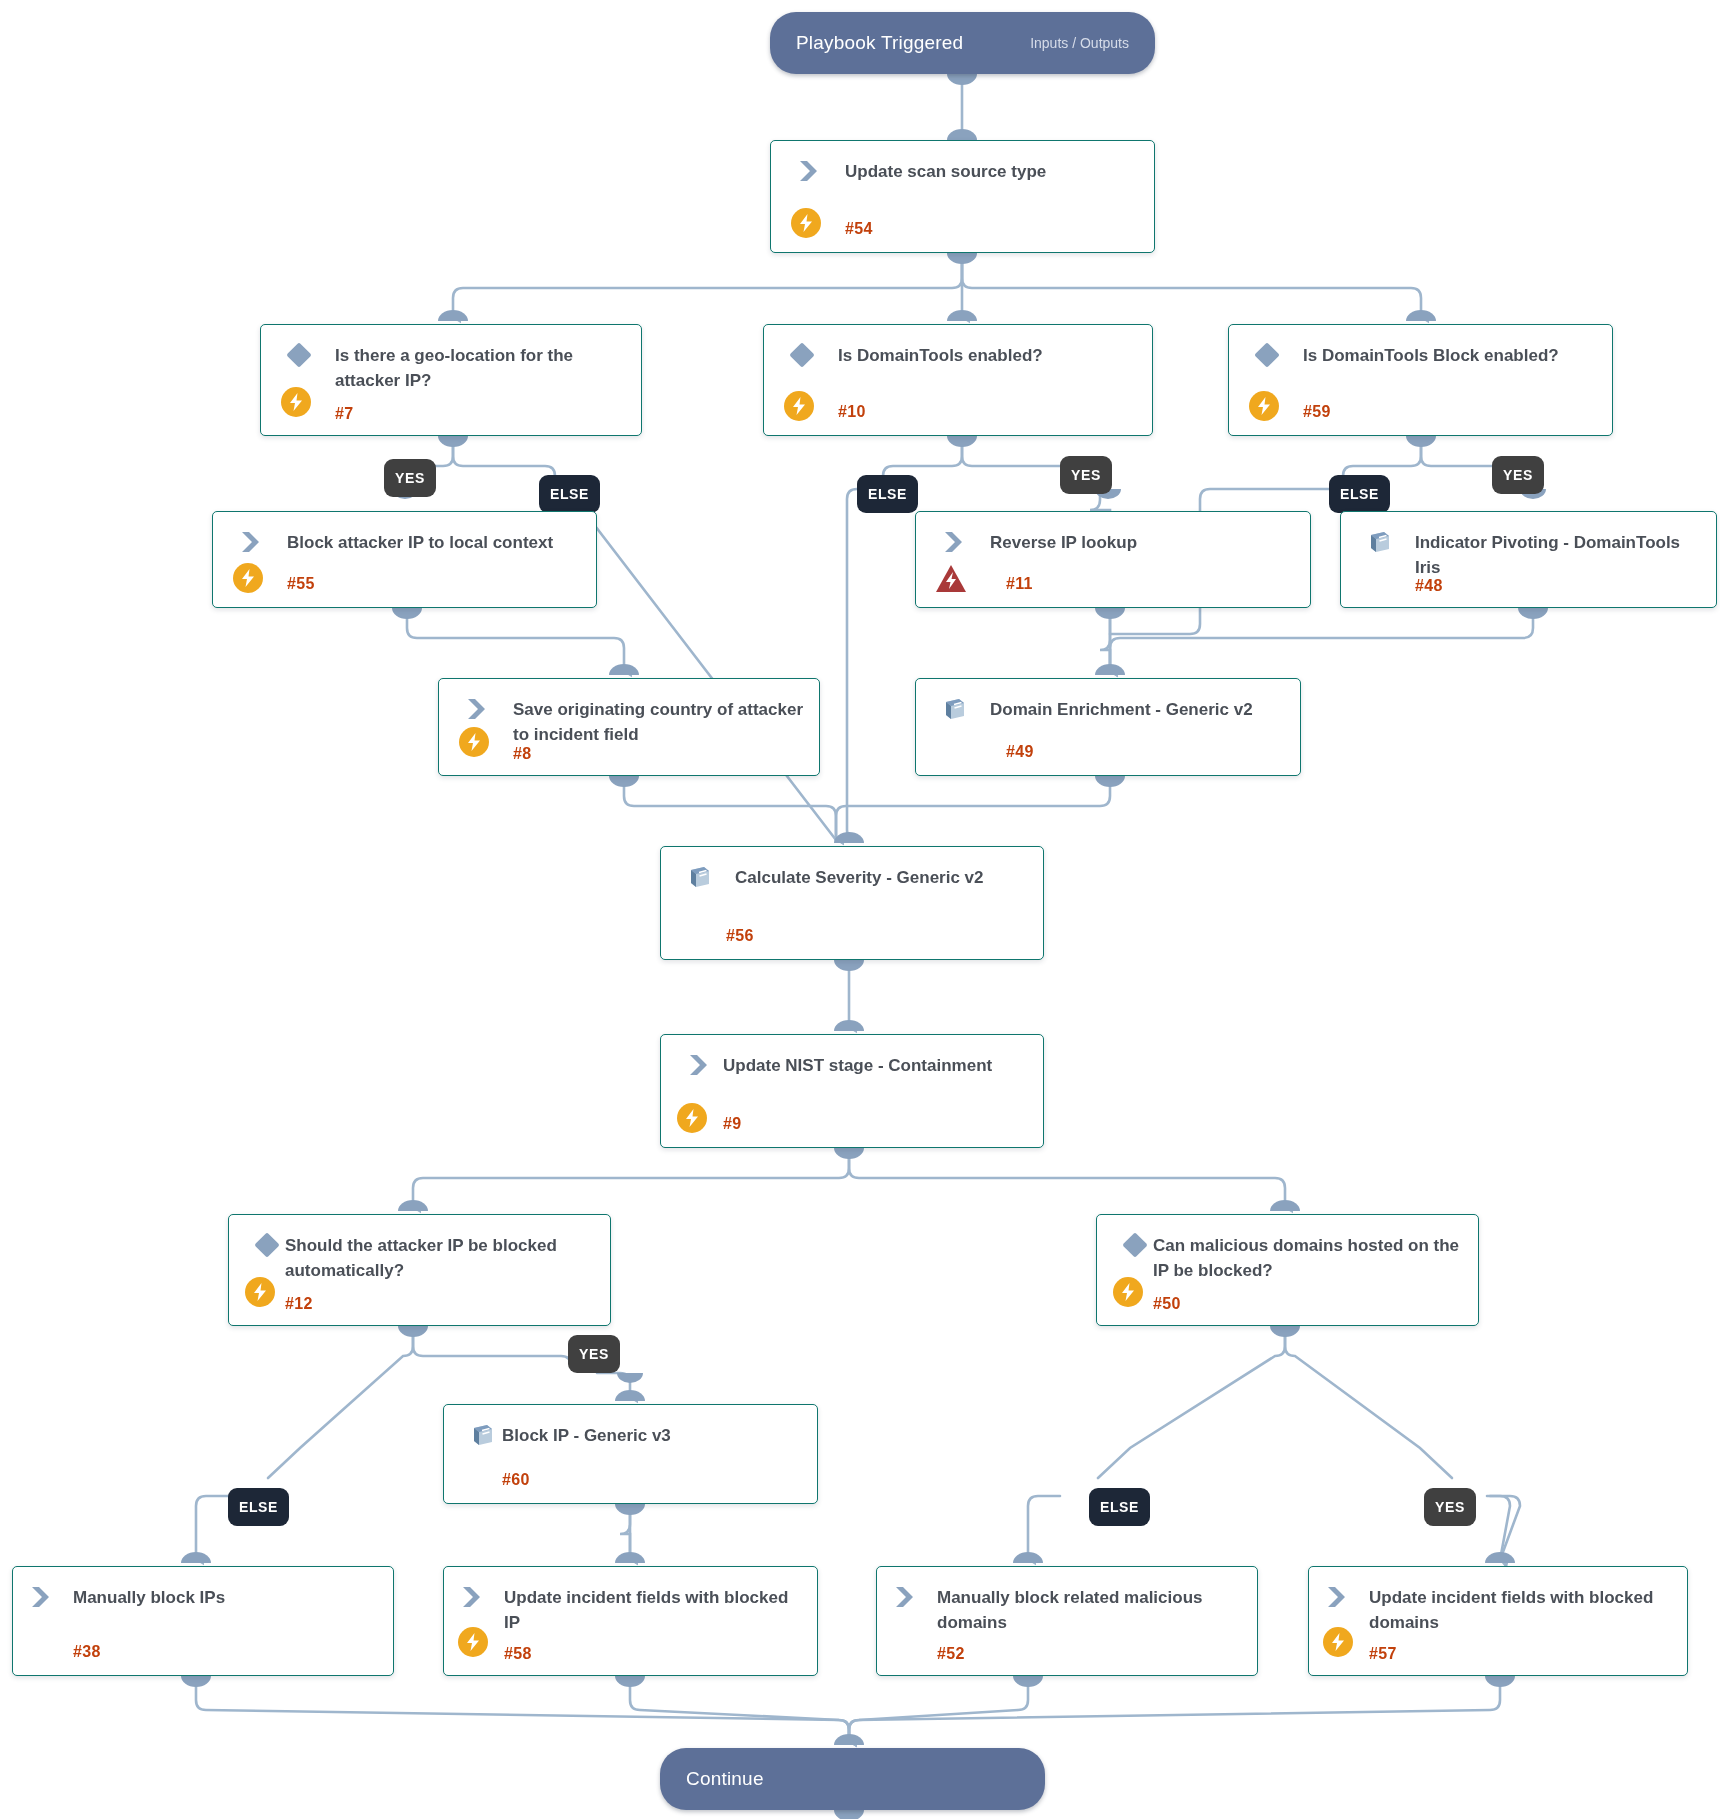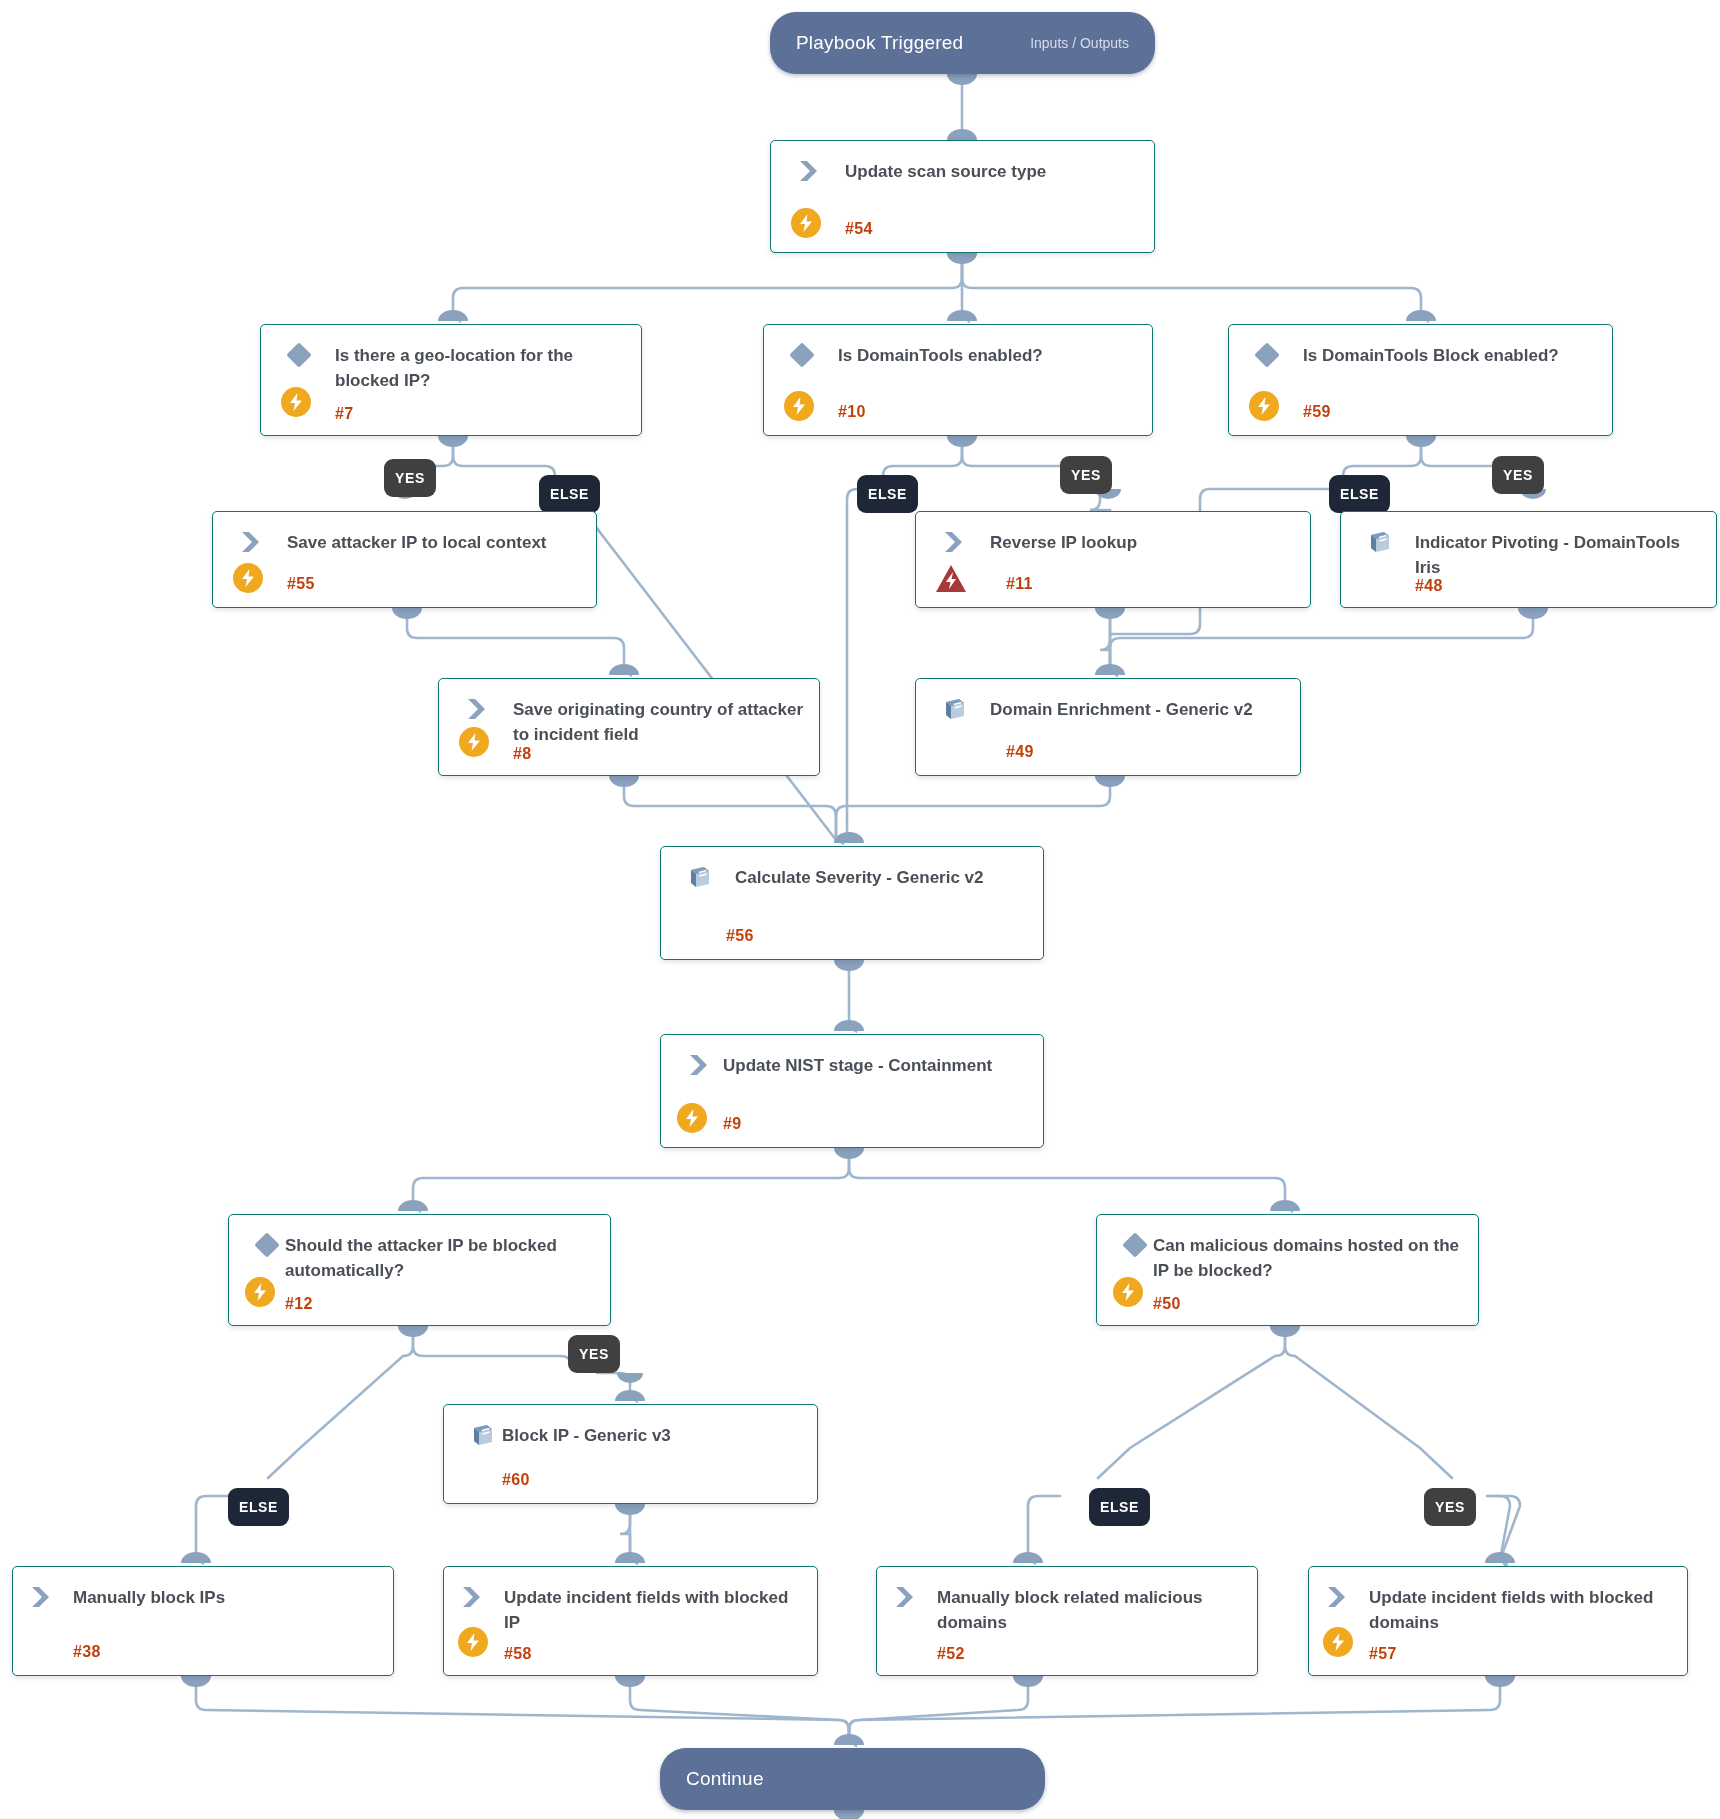--- a/index.html
+++ b/index.html
@@ -227,21 +227,21 @@
           <path d="M9.5,0 L2,10 L7,10 L5.5,18 L14,7.5 L8.5,7.5 Z" fill="#fff"></path>
         </svg>
     </div>
     <div class="idno">#54</div>
   </div>
 
   <div class="card two" style="left:260px;top:324px;width:382px;height:112px;">
     <span class="glyph diamond">
         <i></i>
       </span>
-    <div class="title">Is there a geo-location for the blocked IP?</div>
+    <div class="title">Is there a geo-location for the attacker IP?</div>
     <div class="bolt two">
       <svg width="16" height="18" viewBox="0 0 16 18">
           <path d="M9.5,0 L2,10 L7,10 L5.5,18 L14,7.5 L8.5,7.5 Z" fill="#fff"></path>
         </svg>
     </div>
     <div class="idno">#7</div>
   </div>
 
   <div class="card" style="left:763px;top:324px;width:390px;height:112px;">
     <span class="glyph diamond">
@@ -275,21 +275,21 @@
   <div class="blabel yes" style="left:1060px;top:456px;">YES</div>
   <div class="blabel els" style="left:1329px;top:475px;">ELSE</div>
   <div class="blabel yes" style="left:1492px;top:456px;">YES</div>
 
   <div class="card" style="left:212px;top:511px;width:385px;height:97px;">
     <span class="glyph chevron">
       <svg width="26" height="24" viewBox="0 0 26 24">
           <path d="M3,2 L13,12 L3,22 L10,22 L20,12 L10,2 Z" fill="#8aa2be"></path>
         </svg>
     </span>
-    <div class="title">Save attacker IP to local context</div>
+    <div class="title">Block attacker IP to local context</div>
     <div class="bolt one">
       <svg width="16" height="18" viewBox="0 0 16 18">
           <path d="M9.5,0 L2,10 L7,10 L5.5,18 L14,7.5 L8.5,7.5 Z" fill="#fff"></path>
         </svg>
     </div>
     <div class="idno">#55</div>
   </div>
 
   <div class="card" style="left:915px;top:511px;width:396px;height:97px;">
     <span class="glyph chevron">

